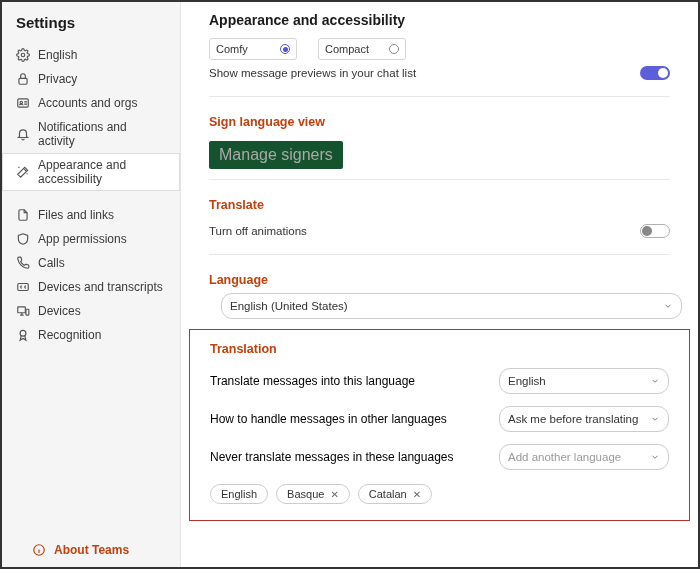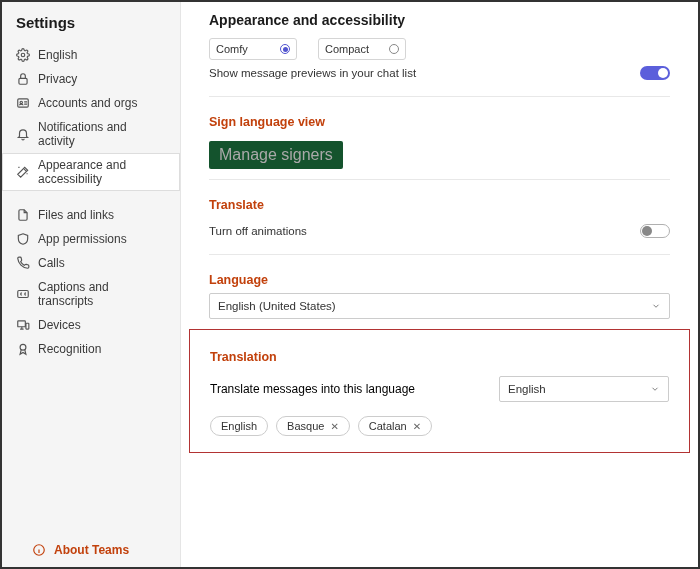--- a/index.html
+++ b/index.html
@@ -31,21 +31,21 @@
   
   .toggle { width: 30px; height: 14px; border-radius: 7px; background: #c3c3c3; position: relative; }
   .toggle::after { content: ""; position: absolute; width: 10px; height: 10px; border-radius: 50%; background: #fff; top: 2px; left: 2px; }
   .toggle.off-outline { background: #fff; border: 1px solid #b0b0b0; }
   .toggle.off-outline::after { background: #888; top: 1px; left: 1px; }
   .toggle.on { background: #5b5fdb; }
   .toggle.on::after { left: 18px; }
   
   .btn-disabled { background: #14532d; color: #a9a9a9; border: none; padding: 5px 10px; font-size: 16px; border-radius: 2px; margin-top: 6px; }
   
-  .select { width: 100%; height: 26px; border: 1px solid #ccc; border-radius: 2px; display: flex; align-items: center; justify-content: space-between; padding: 0 8px; font-size: 11.5px; color: #333; background: #fff; }
+  .select { width: 100%; height: 26px; border: 1px solid #ccc; border-radius: 11px; display: flex; align-items: center; justify-content: space-between; padding: 0 8px; font-size: 11.5px; color: #333; background: #fff; margin-left: 12px; }
   .select.small { width: 170px; }
   .select.placeholder { color: #9a9a9a; }
   .chev { width: 10px; height: 10px; }
   
   .trans-box { border: 1.5px solid #b23333; padding: 12px 20px 16px; margin-top: 10px; margin-left: -20px; margin-right: -20px; }
   .trans-row { display: flex; align-items: center; justify-content: space-between; padding: 6px 0; gap: 26px; }
   .chips { display: flex; gap: 8px; margin-top: 8px; }
   .chip { border: 1px solid #ccc; border-radius: 12px; padding: 3px 10px; font-size: 11px; color: #333; display: flex; align-items: center; gap: 6px; background: #fff; }
   .chip .x { font-size: 10px; color: #666; cursor: pointer; }
   
@@ -134,21 +134,21 @@
           </span>
         <span>Calls</span>
       </div>
       <div class="side-item">
         <span class="icn">
             <svg viewBox="0 0 24 24" width="14" height="14" fill="none" stroke="currentColor" stroke-width="2">
               <rect x="3" y="6" width="18" height="12" rx="2"></rect>
               <path d="M10 10a2 2 0 1 0 0 4M17 10a2 2 0 1 0 0 4"></path>
             </svg>
           </span>
-        <span>Captions and transcripts</span>
+        <span>Devices and transcripts</span>
       </div>
       <div class="side-item">
         <span class="icn">
             <svg viewBox="0 0 24 24" width="14" height="14" fill="none" stroke="currentColor" stroke-width="2">
               <rect x="3" y="5" width="13" height="10" rx="1"></rect>
               <path d="M7 19h6M10 15v4"></path>
               <rect x="17" y="9" width="5" height="10" rx="1"></rect>
             </svg>
           </span>
         <span>Devices</span>
@@ -211,33 +211,51 @@
     <div class="section-title">Language</div>
     <div class="select">
       <span>English (United States)</span>
       <svg class="chev" viewBox="0 0 24 24" fill="none" stroke="#666" stroke-width="2">
           <path d="M6 9l6 6 6-6"></path>
         </svg>
     </div>
 
     
     <div class="trans-box">
-      <div class="section-title" style="margin-top:8px">Translation</div>
+      <div class="section-title" style="margin-top:0">Translation</div>
 
       <div class="trans-row">
         <span class="label">Translate messages into this language</span>
         <div class="select small">
           <span>English</span>
           <svg class="chev" viewBox="0 0 24 24" fill="none" stroke="#666" stroke-width="2">
               <path d="M6 9l6 6 6-6"></path>
             </svg>
         </div>
       </div>
 
-
+      <div class="trans-row">
+        <span class="label">How to handle messages in other languages</span>
+        <div class="select small">
+          <span>Ask me before translating</span>
+          <svg class="chev" viewBox="0 0 24 24" fill="none" stroke="#666" stroke-width="2">
+              <path d="M6 9l6 6 6-6"></path>
+            </svg>
+        </div>
+      </div>
+
+      <div class="trans-row">
+        <span class="label">Never translate messages in these languages</span>
+        <div class="select small placeholder">
+          <span>Add another language</span>
+          <svg class="chev" viewBox="0 0 24 24" fill="none" stroke="#666" stroke-width="2">
+              <path d="M6 9l6 6 6-6"></path>
+            </svg>
+        </div>
+      </div>
 
       <div class="chips">
         <div class="chip">
           <span>English</span>
         </div>
         <div class="chip">
           <span>Basque</span>
           <span class="x">✕</span>
         </div>
         <div class="chip">

